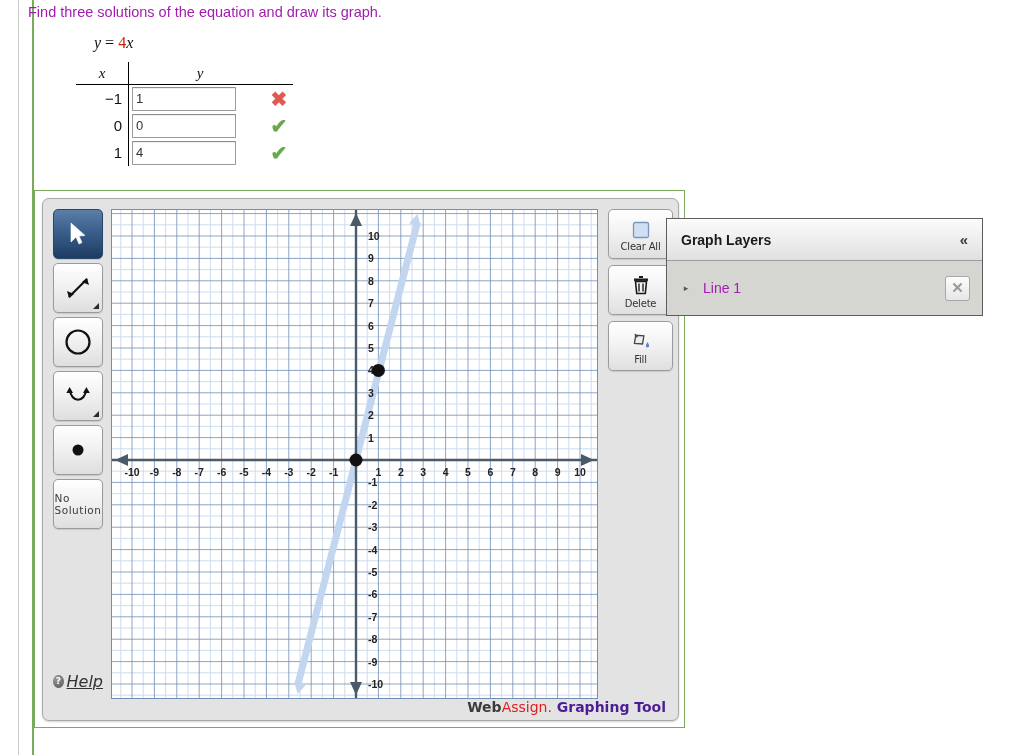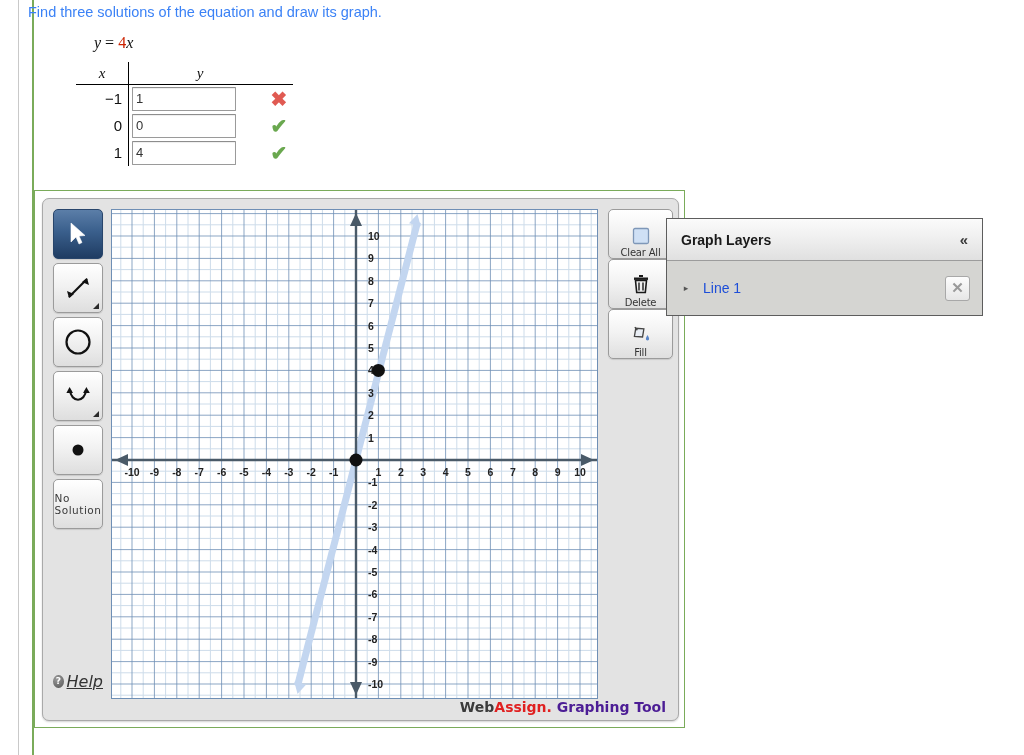--- a/index.html
+++ b/index.html
@@ -17,21 +17,21 @@
     background: #c9c9c9;
   }
   .page-rule-green {
     position: absolute; left: 32px; top: 0; width: 2px; height: 755px;
     background: #7aab5a;
   }
 
   
   .question {
     position: absolute; left: 28px; top: 4px;
-    font-size: 14.5px; color: #3b82f6; white-space: nowrap;
+    font-size: 14.5px; color: #a21caf; white-space: nowrap;
   }
 
   
   .equation {
     position: absolute; left: 94px; top: 34px;
     font-size: 16px; color: #111;
     font-family: "Liberation Serif", serif;
   }
   .equation .var { font-style: italic; }
   .equation .coef { color: #cc2200; }
@@ -137,40 +137,40 @@
     border: 1px solid #6f8fb5;
     background: #fff;
     box-sizing: border-box;
     overflow: hidden;
   }
   .canvasbox svg { display: block; }
 
   
   .rcol { position: absolute; left: 565px; top: 10px; width: 52px; }
   .rbtn {
-    width: 65px; height: 50px; margin-bottom: 0;
+    width: 65px; height: 50px; margin-bottom: 6px;
     border: 1px solid #9b9b9b; border-radius: 5px;
     background: linear-gradient(180deg,#ffffff 0%,#f3f3f3 45%,#dfdfdf 100%);
     box-sizing: border-box;
     display: flex; flex-direction: column; align-items: center;
-    justify-content: flex-end; padding-top: 4px;
+    justify-content: center; padding-top: 4px;
     box-shadow: 0 1px 1px rgba(0,0,0,0.12);
   }
   .rbtn .rlbl {
     font-size: 10px; color: #333; margin-top: 1px;
     font-family: "DejaVu Sans", sans-serif; letter-spacing: -0.2px;
   }
 
   
   .brand {
     position: absolute; right: 12px; bottom: 5px;
     font-size: 14px; font-family: "DejaVu Sans", sans-serif;
   }
   .brand .web { color: #3b3b3b; font-weight: bold; margin-top: 8px; }
-  .brand .assign { color: #e02020; font-weight: bold; }
+  .brand .assign { color: #e02020; font-weight: normal; }
   .brand .gt { color: #4c1d95; font-weight: bold; }
 
   
   .layers {
     position: absolute; left: 666px; top: 218px;
     width: 317px; height: 98px;
     border: 1px solid #5d5d5d;
     box-sizing: border-box;
     background: #d9d9d6;
   }
@@ -184,21 +184,21 @@
   .layers-title { font-size: 14px; font-weight: bold; color: #1a1a1a; }
   .chev { font-size: 15px; color: #3a3a3a; font-weight: bold; }
   .layer-row {
     height: 54px; box-sizing: border-box;
     background: #d5d5d2;
     display: flex; align-items: center; padding: 0 12px;
   }
   .layer-tri {
     width: 14px; color: #555; font-size: 9px; text-align: center;
   }
-  .layer-name { font-size: 14px; color: #1d4ed8; margin-left: 10px; flex: 1; }
+  .layer-name { font-size: 14px; color: #a21caf; margin-left: 10px; flex: 1; }
   .layer-x {
     width: 23px; height: 23px; border: 1px solid #a8a8a8;
     border-radius: 3px;
     background: linear-gradient(180deg,#fdfdfd,#e6e6e6);
     color: #9a9a9a; font-size: 15px; font-weight: bold;
     display: flex; align-items: center; justify-content: center;
   }
 </style>
 </head>
 <body>

